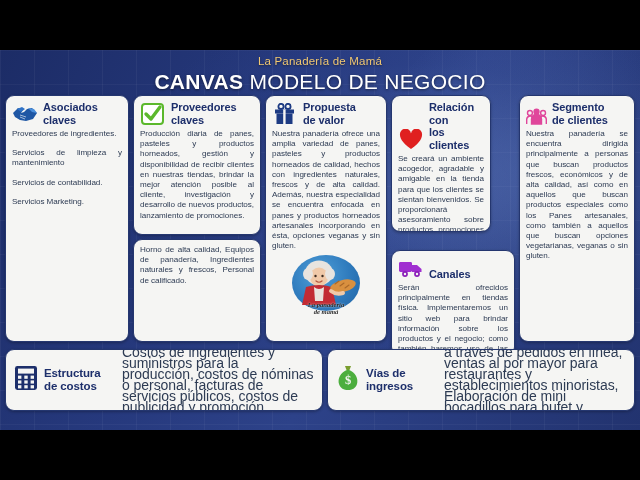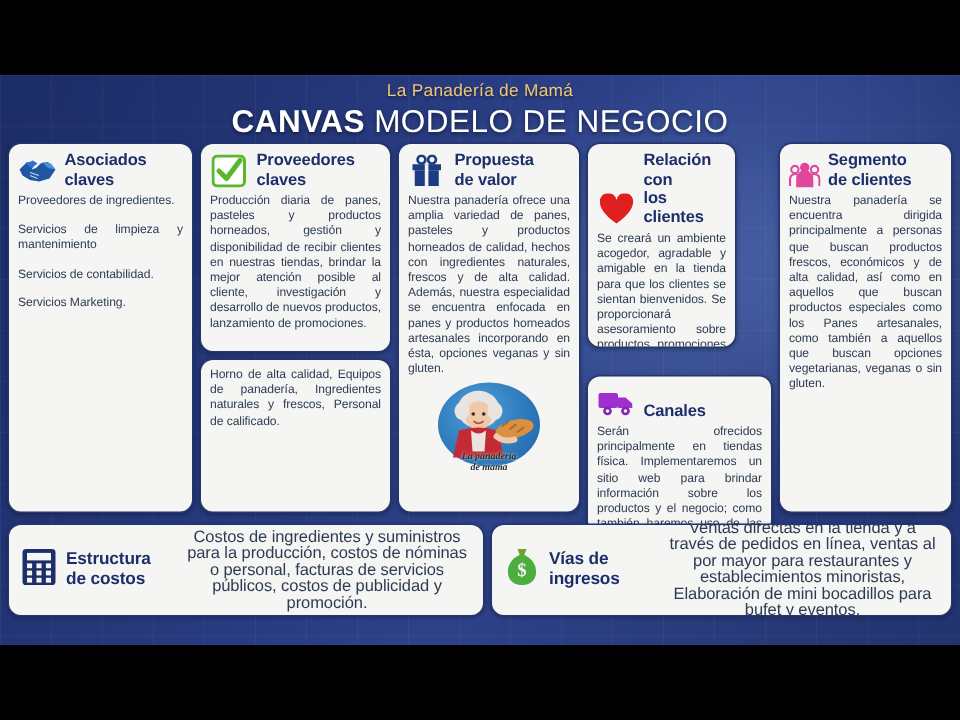--- a/index.html
+++ b/index.html
@@ -160,22 +160,22 @@
   .card.wide .head-block {
     flex: 0 0 auto;
     display: flex;
     align-items: center;
     gap: 6px;
     width: 104px;
   }
   .card.wide .card-title { font-size: 11.5px; line-height: 13px; }
   .card.wide .card-body {
     flex: 1 1 auto;
-    text-align: center;
-    font-size: 11px;
+    text-align: left;
+    font-size: 14px;
     line-height: 11px;
     padding-left: 4px;
   }
 
   
   .brand-logo {
     margin: 2px auto 0 auto;
     width: 74px;
     height: 62px;
     position: relative;

